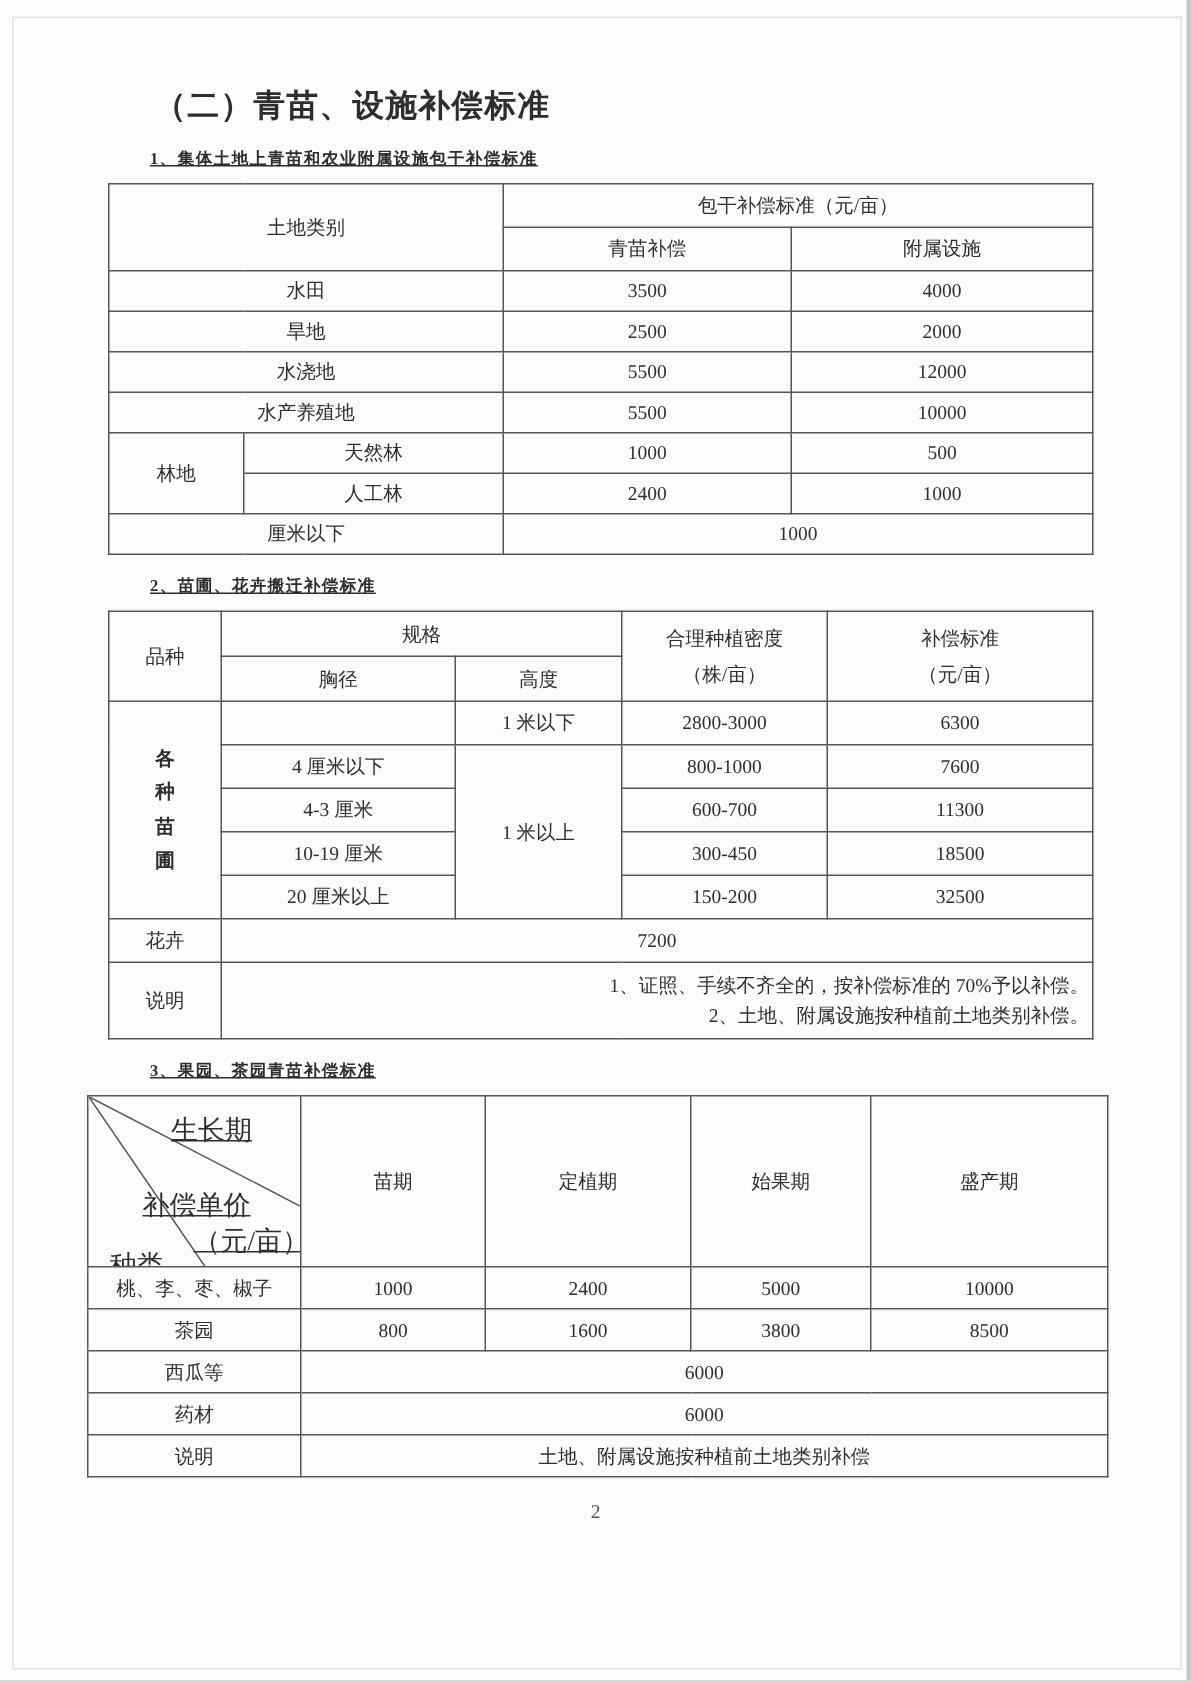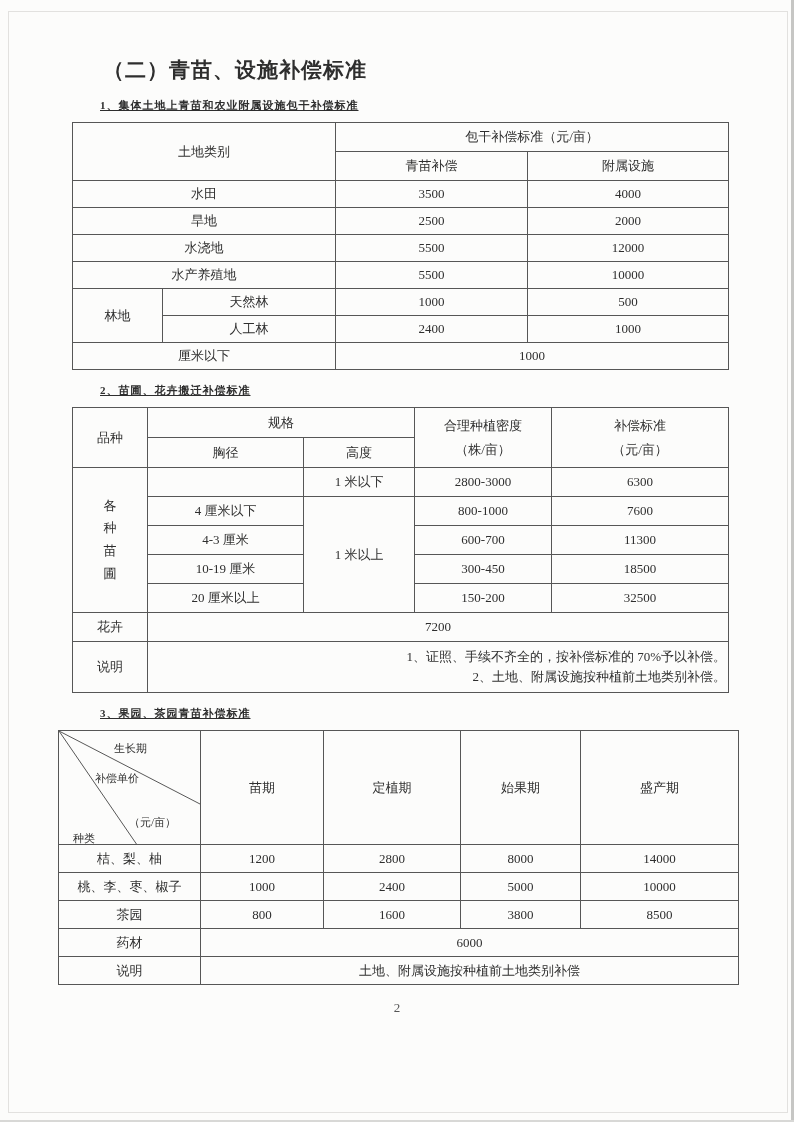--- a/index.html
+++ b/index.html
@@ -17,29 +17,29 @@
   table.t{border:1.5px solid #454545;}
 
   .t1{margin-left:72px;width:656px;}
   .t1 td{height:26px;}
   .t1 tr.hh td{height:28px;}
 
   .t2{margin-left:72px;width:656px;}
   .t2 td{height:28px;}
   .t2 tr.hh td{height:29px;}
   .t2 td.notes-cell{height:50px;text-align:right;padding-left:28px;line-height:1.55;}
-  .vertical-label{display:inline-block;width:1.05em;line-height:1.75;word-break:break-all;white-space:normal;}
+  .vertical-label{display:inline-block;width:1.05em;line-height:1.75;word-break:break-all;white-space:normal;font-weight:bold;}
 
   .t3{margin-left:58px;width:680px;}
   .t3 td{height:27px;}
   .t3 td.diag-cell{height:113px;position:relative;padding:0;}
   .diag-svg{position:absolute;left:0;top:0;width:100%;height:100%;display:block;}
-  .dlab{position:absolute;font-size:11px;white-space:nowrap;}
+  .dlab{position:absolute;font-size:18px;white-space:nowrap;text-decoration:underline;}
   .dlab-top{left:55px;top:10px;}
-  .dlab-mid{left:36px;top:40px;}
+  .dlab-mid{left:36px;top:60px;}
   .dlab-unit{left:70px;top:84px;}
   .dlab-bottom{left:14px;top:100px;}
 
   .two-line div{line-height:1.8;}
   .page-number{margin-top:15px;text-align:center;font-size:13px;color:#555;}
 </style>
 </head>
 <body>
 
 <div class="page">
@@ -195,41 +195,38 @@
           <span class="dlab dlab-mid">补偿单价</span>
           <span class="dlab dlab-unit">（元/亩）</span>
           <span class="dlab dlab-bottom">种类</span>
         </td>
         <td>苗期</td>
         <td>定植期</td>
         <td>始果期</td>
         <td>盛产期</td>
       </tr>
       <tr>
-        <td>桔、梨、柚</td>
-        <td>1200</td>
-        <td>2800</td>
-        <td>8000</td>
-        <td>14000</td>
-      </tr>
-      <tr>
         <td>桃、李、枣、椒子</td>
         <td>1000</td>
         <td>2400</td>
         <td>5000</td>
         <td>10000</td>
       </tr>
       <tr>
         <td>茶园</td>
         <td>800</td>
         <td>1600</td>
         <td>3800</td>
         <td>8500</td>
       </tr>
       <tr>
+        <td>西瓜等</td>
+        <td colspan="4">6000</td>
+      </tr>
+      <tr>
         <td>药材</td>
         <td colspan="4">6000</td>
       </tr>
       <tr>
         <td>说明</td>
         <td colspan="4">土地、附属设施按种植前土地类别补偿</td>
       </tr>
     </tbody>
   </table>
 

